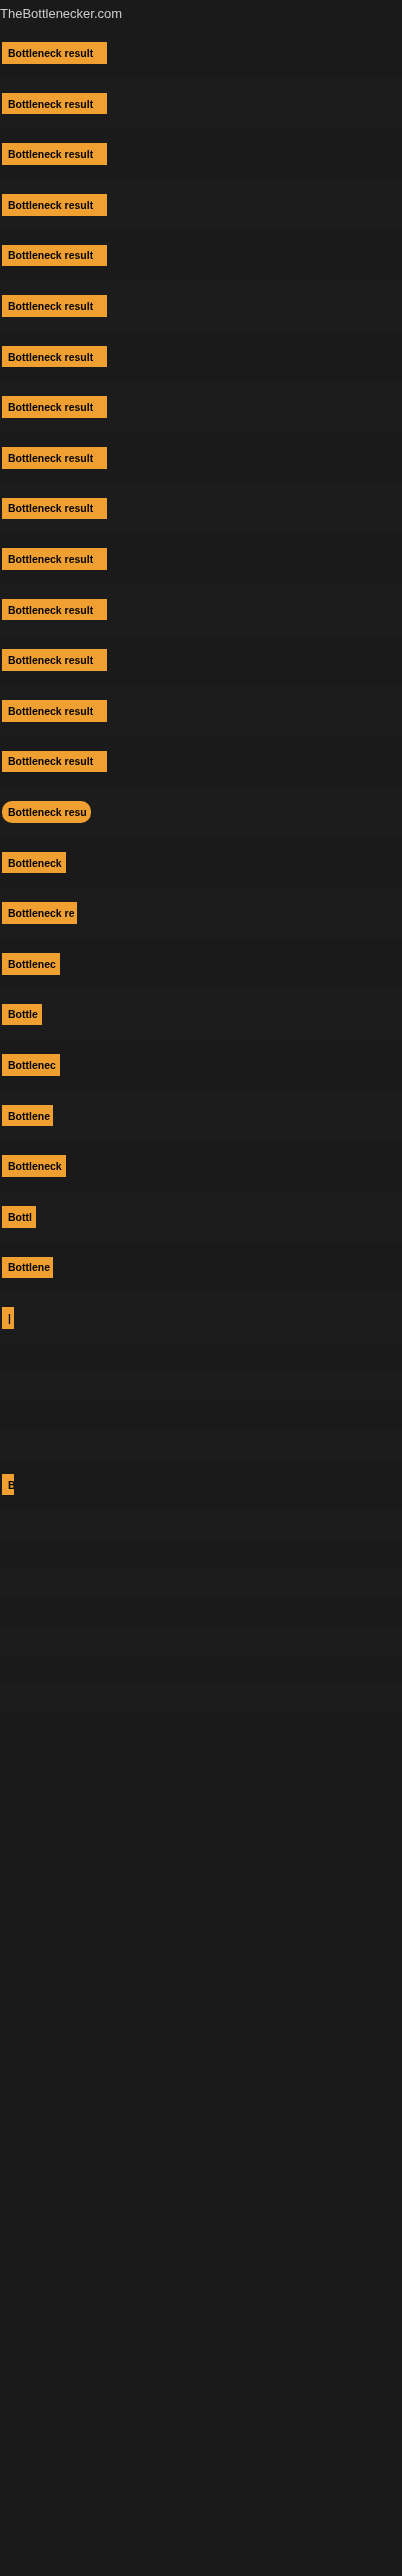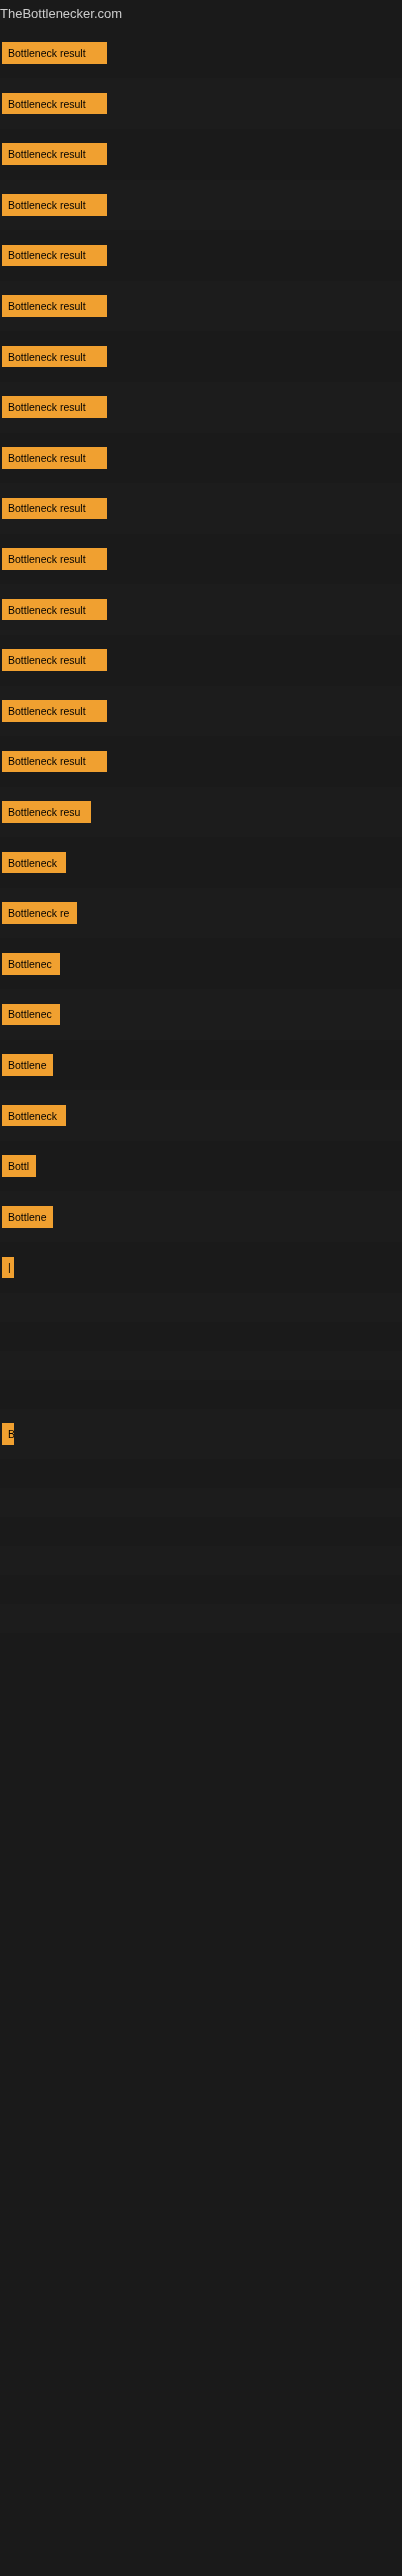--- a/index.html
+++ b/index.html
@@ -22,21 +22,21 @@
       font-size: 13px;
       padding: 6.4px 0;
       background-color: #1a1a1a;
     }
 
     .bottleneck-item {
       display: block;
       background-color: #f0a030;
       color: #000;
       font-size: 10.5px;
-      font-weight: normal;
+      font-weight: bold;
       padding: 4.8px 6.4px;
       margin: 0 0 0 1.6px;
       white-space: nowrap;
       overflow: hidden;
     }
 
     .row {
       margin-bottom: 0;
       padding: 14.5px 0 14.5px 0;
     }
@@ -95,30 +95,33 @@
     <div class="row">
       <span class="bottleneck-item" style="width: 105px;">Bottleneck result</span>
     </div>
     <div class="row">
       <span class="bottleneck-item" style="width: 105px;">Bottleneck result</span>
     </div>
     <div class="row">
       <span class="bottleneck-item" style="width: 105px;">Bottleneck result</span>
     </div>
     <div class="row">
-      <span class="bottleneck-item" style="width: 89px;">Bottleneck resu</span>
+      <span class="bottleneck-item" style="width: 89px; border-radius: 10px;">Bottleneck resu</span>
     </div>
     <div class="row">
       <span class="bottleneck-item" style="width: 64px;">Bottleneck</span>
     </div>
     <div class="row">
       <span class="bottleneck-item" style="width: 75px;">Bottleneck re</span>
     </div>
     <div class="row">
       <span class="bottleneck-item" style="width: 58px;">Bottlenec</span>
+    </div>
+    <div class="row">
+      <span class="bottleneck-item" style="width: 40px;">Bottle</span>
     </div>
     <div class="row">
       <span class="bottleneck-item" style="width: 58px;">Bottlenec</span>
     </div>
     <div class="row">
       <span class="bottleneck-item" style="width: 51px;">Bottlene</span>
     </div>
     <div class="row">
       <span class="bottleneck-item" style="width: 64px;">Bottleneck</span>
     </div>

